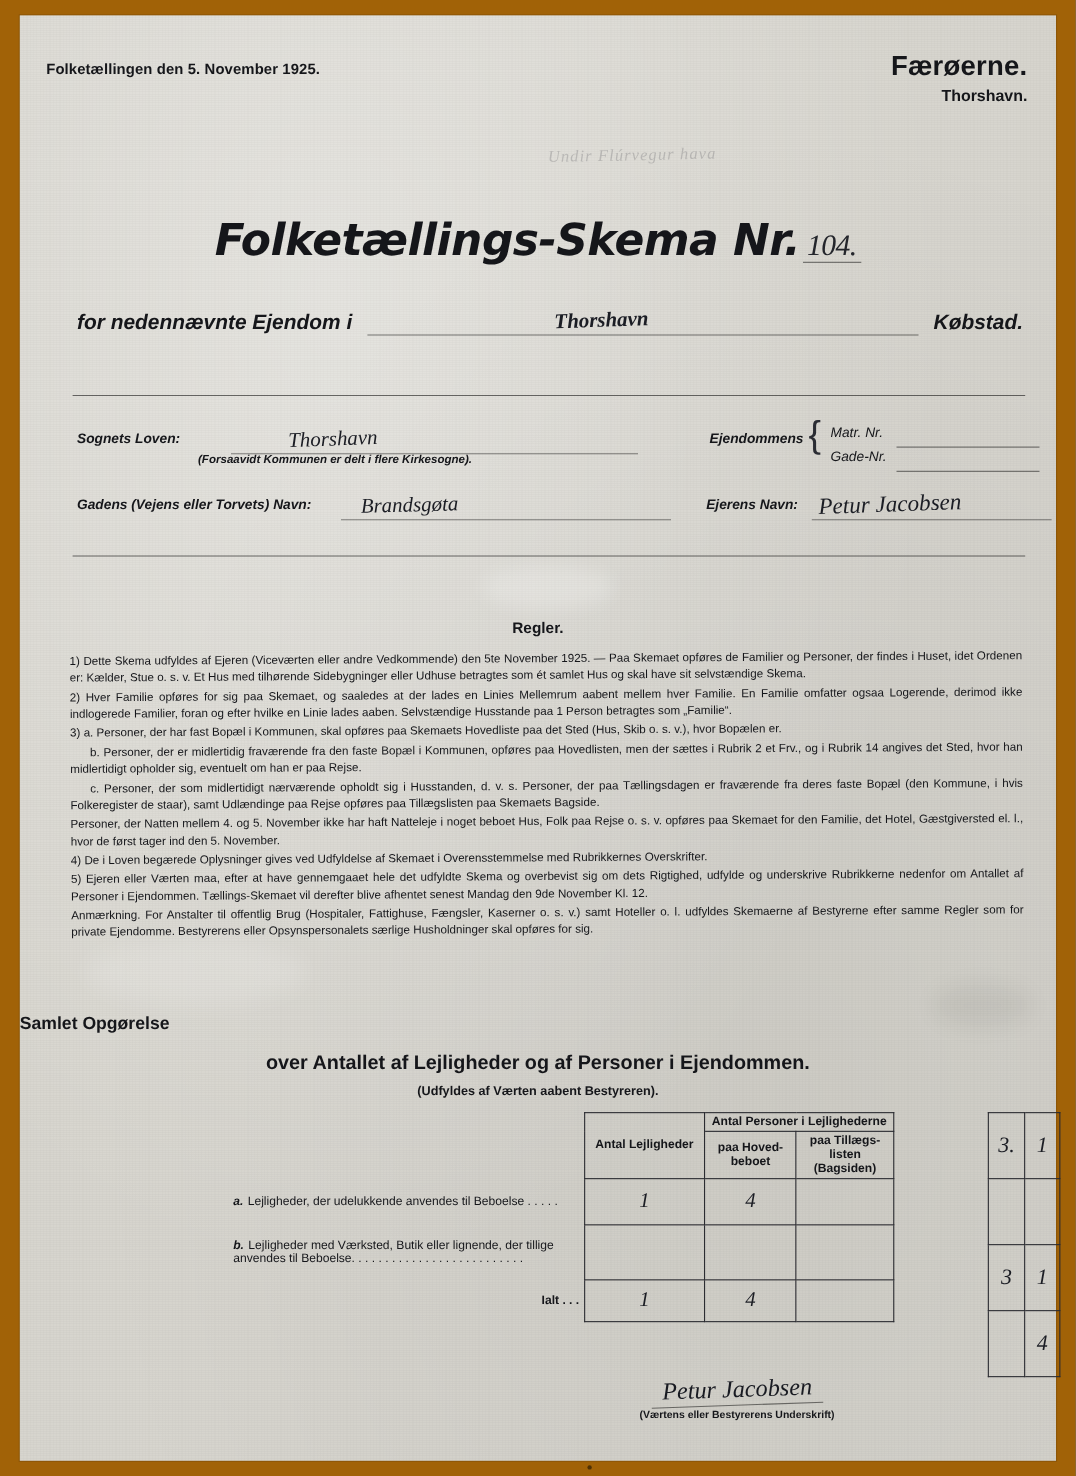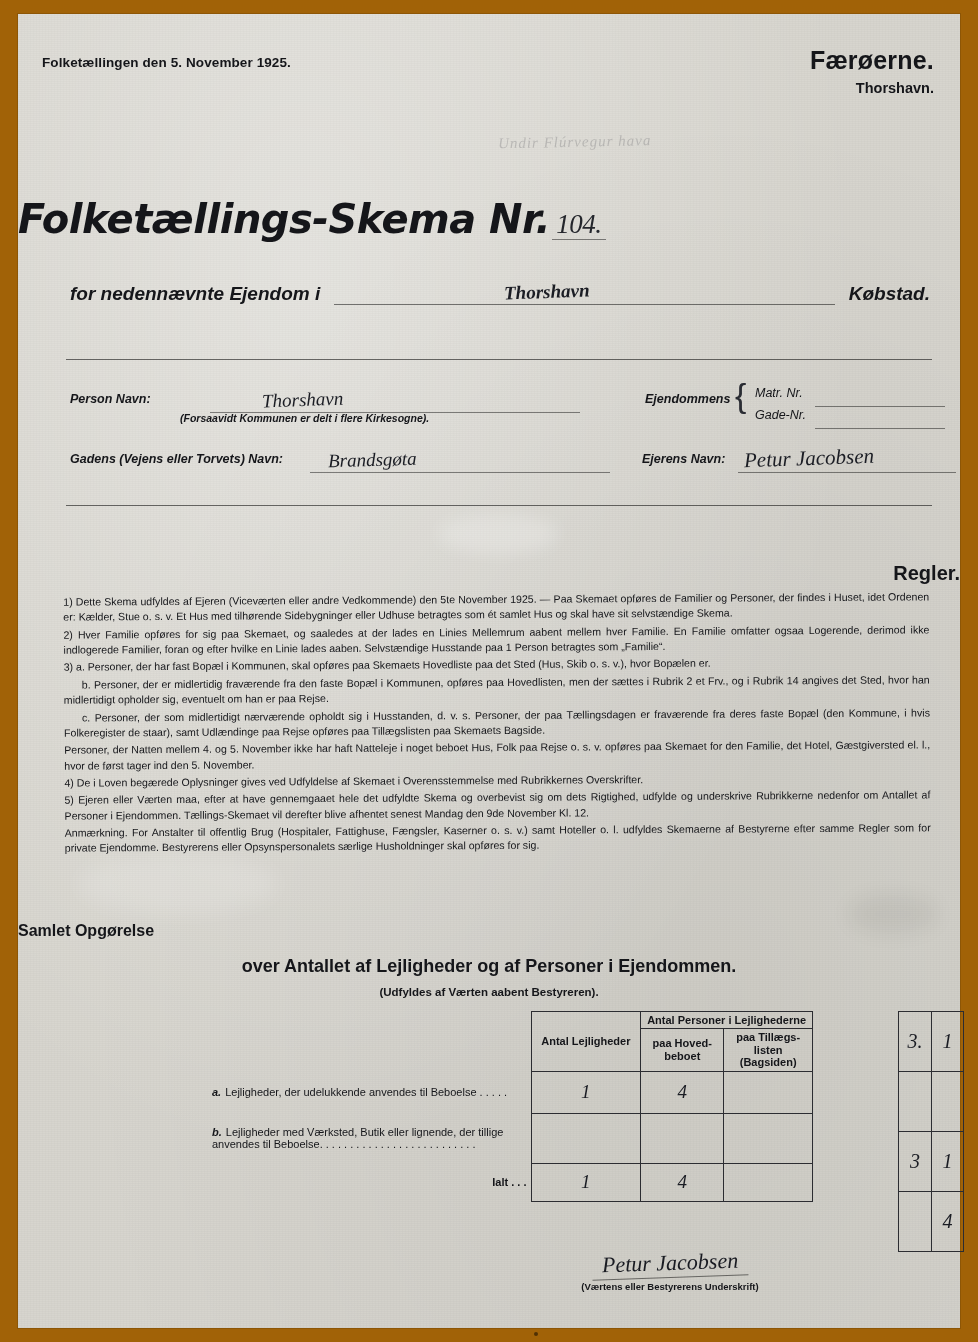--- a/index.html
+++ b/index.html
@@ -77,21 +77,21 @@
     transform: rotate(-1.2deg);
     letter-spacing: 1px;
     white-space: nowrap;
     overflow: hidden;
   }
 
   
   .title {
     position: absolute;
     left: 0; right: 0; top: 182px;
-    text-align: left;
+    text-align: center;
     font-family: "DejaVu Sans", sans-serif;
     font-weight: bold;
     font-style: italic;
     font-size: 40px;
     letter-spacing: -0.5px;
   }
   .title .nr-val {
     font-family: "Liberation Serif", serif;
     font-style: italic;
     font-weight: normal;
@@ -171,22 +171,22 @@
     position: absolute;
     font-size: 34px;
     line-height: 18px;
     color: #2a2c33;
   }
 
   
   .regler-h {
     position: absolute;
     left: 0; right: 0; top: 548px;
-    text-align: right;
-    font-size: 20px;
+    text-align: center;
+    font-size: 14px;
     font-weight: bold;
   }
   .regler {
     position: absolute;
     left: 46px; right: 30px; top: 578px;
     font-size: 10.6px;
     line-height: 1.45;
     text-align: justify;
     transform: rotate(-0.35deg);
   }
@@ -325,21 +325,21 @@
       <span class="fill-line">
         <span class="hw">Thorshavn</span>
       </span>
       <span class="tail">Købstad.</span>
     </div>
 
     <div class="rule r1"></div>
 
     <div class="idblock ink">
       <div class="row" style="height:46px;">
-        <span class="lbl">Person Navn:</span>
+        <span class="lbl">Sognets Loven:</span>
         <span class="subnote" style="left:110px;">(Forsaavidt Kommunen er delt i flere Kirkesogne).</span>
         <span class="hwline" style="left:140px; width:370px; top:4px;">
           <span class="hw" style="position:absolute; left:52px; bottom:1px; font-size:19px; transform:rotate(-2deg);">Thorshavn</span>
         </span>
         <span class="lbl" style="left:575px;">Ejendommens</span>
         <span class="brace" style="left:665px; top:0px;">{</span>
         <span class="lbl" style="left:685px; top:0px; font-weight:normal;">Matr. Nr.</span>
         <span class="hwline" style="left:745px; width:130px; top:-2px;"></span>
         <span class="lbl" style="left:685px; top:22px; font-weight:normal;">Gade-Nr.</span>
         <span class="hwline" style="left:745px; width:130px; top:20px;"></span>

